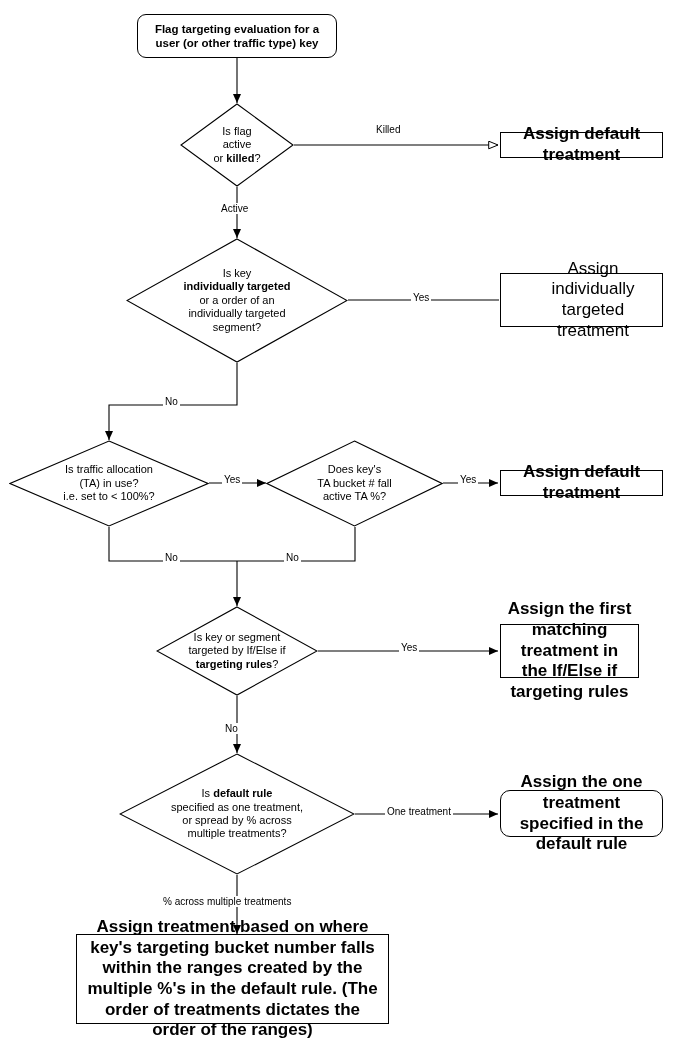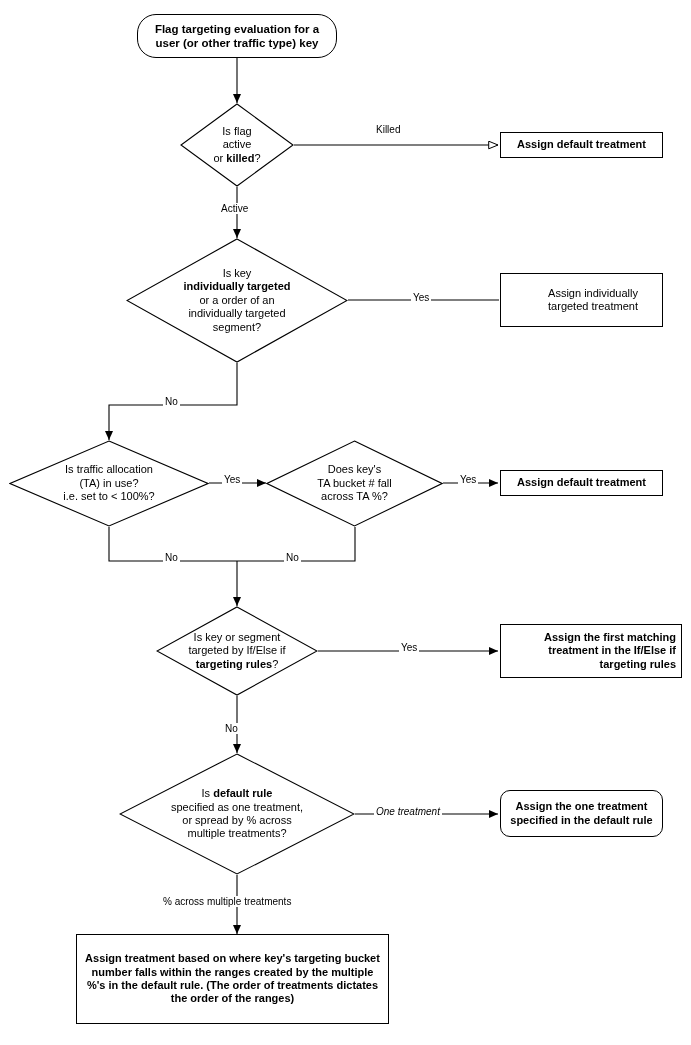--- a/index.html
+++ b/index.html
@@ -31,28 +31,28 @@
     box-sizing: border-box;
     display: flex;
     align-items: center;
     justify-content: center;
     text-align: center;
     line-height: 1.22;
   }
   .box {
     border: 1px solid #000000;
     background: #ffffff;
-    font-size: 11px;
+    font-size: 17px;
     font-weight: bold;
     padding: 2px 5px;
   }
   .box.normal { font-weight: normal; }
   .terminator {
     border: 1px solid #000000;
-    border-radius: 19px;
+    border-radius: 9px;
     background: #ffffff;
     font-size: 11.5px;
     font-weight: bold;
     padding: 2px 6px;
     align-items: center;
   }
   .diamond-wrap {
     position: absolute;
     box-sizing: border-box;
   }
@@ -205,21 +205,21 @@
   <div class="edge-label" style="left:222px; top:474px;">Yes</div>
 
   <div class="diamond-wrap" style="left:266px; top:440px; width:177px; height:87px;">
     <svg class="shape" viewBox="0 0 177 87" preserveAspectRatio="none" xmlns="http://www.w3.org/2000/svg">
       <polygon points="88.5,1 176,43.5 88.5,86 1,43.5" fill="#ffffff" stroke="#000000" stroke-width="1.1"></polygon>
     </svg>
     <div class="diamond-label">
       <span>
         <span class="ln">Does key's</span>
         <span class="ln">TA bucket # fall</span>
-        <span class="ln">across TA %?</span>
+        <span class="ln">active TA %?</span>
       </span>
     </div>
   </div>
 
   <div class="edge-label" style="left:458px; top:474px;">Yes</div>
 
   <div class="node box" style="left:500px; top:470px; width:163px; height:26px;">
     <span>Assign default treatment</span>
   </div>
 
@@ -234,21 +234,21 @@
       <span>
         <span class="ln">Is key or segment</span>
         <span class="ln">targeted by If/Else if</span>
         <span class="ln"><b>targeting rules</b><span>?</span></span>
       </span>
     </div>
   </div>
 
   <div class="edge-label" style="left:399px; top:642px;">Yes</div>
 
-  <div class="node box" style="left:500px; top:624px; width:182px; height:54px;text-align:right;">
+  <div class="node box" style="left:500px; top:624px; width:139px; height:54px;">
     <span>
       <span class="ln">Assign the first matching</span>
       <span class="ln">treatment in the If/Else if</span>
       <span class="ln">targeting rules</span>
     </span>
   </div>
 
   <div class="edge-label" style="left:223px; top:723px;">No</div>
 
   <div class="diamond-wrap" style="left:119px; top:753px; width:236px; height:122px;">
@@ -258,21 +258,21 @@
     <div class="diamond-label">
       <span>
         <span class="ln"><span>Is </span><b>default rule</b></span>
         <span class="ln">specified as one treatment,</span>
         <span class="ln">or spread by % across</span>
         <span class="ln">multiple treatments?</span>
       </span>
     </div>
   </div>
 
-  <div class="edge-label" style="left:374px; top:806px;font-style:italic;">One treatment</div>
+  <div class="edge-label" style="left:385px; top:806px;">One treatment</div>
 
   <div class="node box" style="left:500px; top:790px; width:163px; height:47px;border-radius:10px;">
     <span>
       <span class="ln">Assign the one treatment</span>
       <span class="ln">specified in the default rule</span>
     </span>
   </div>
 
   <div class="edge-label" style="left:161px; top:896px;">% across multiple treatments</div>
 

